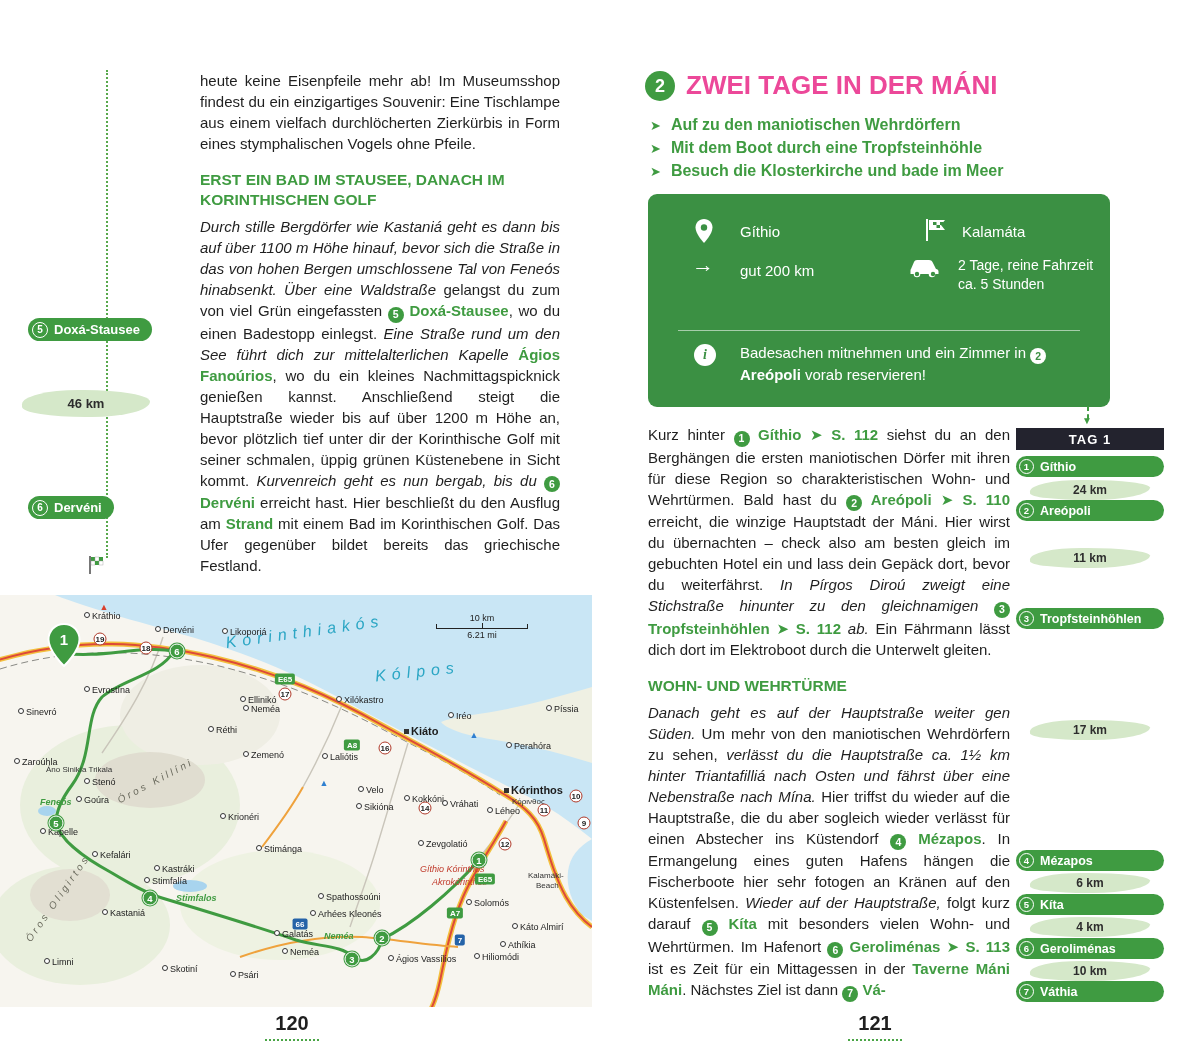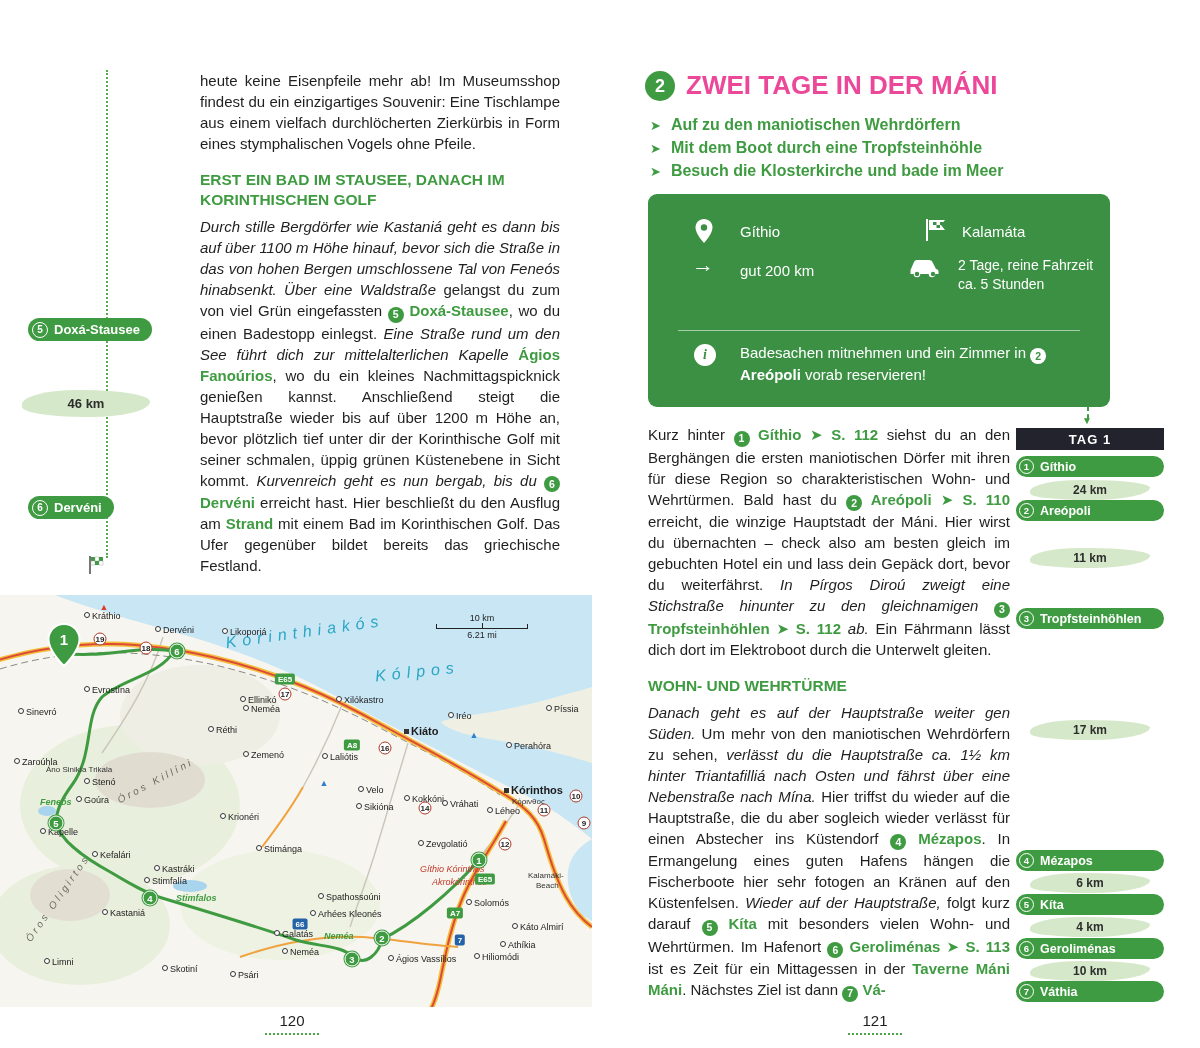--- a/index.html
+++ b/index.html
@@ -116,21 +116,21 @@
             display:flex; align-items:center; justify-content:center; font-size:9.5px; }
   .tl-dist { position:absolute; left:14px; width:120px; height:20px; background:#d5e8c9;
              border-radius:45% 55% 50% 50% / 60% 40% 65% 35%;
              display:flex; align-items:center; justify-content:center;
              font-size:12px; font-weight:bold; color:#2d2d2d; }
   .tl-connector { position:absolute; left:1087px; top:406px; height:13px; width:0;
                   border-left:2px dashed #3f9b41; }
   .tl-arrow { position:absolute; left:1082px; top:415px; color:#3f9b41; font-size:10px; }
 
   
-  .pagenum { position:absolute; width:80px; text-align:center; font-weight:normal; font-size:15px; }
+  .pagenum { position:absolute; width:80px; text-align:center; font-weight:bold; font-size:20px; }
   .pagenum .rule { width:54px; margin:4px auto 0; border-top:2px dotted #4aa546; }
   .pn-left { left:252px; top:1012px; } .pn-right { left:835px; top:1012px; }
 </style>
 </head>
 <body>
 
 <div class="page">
 
 
   <div class="dotted-line"></div>

